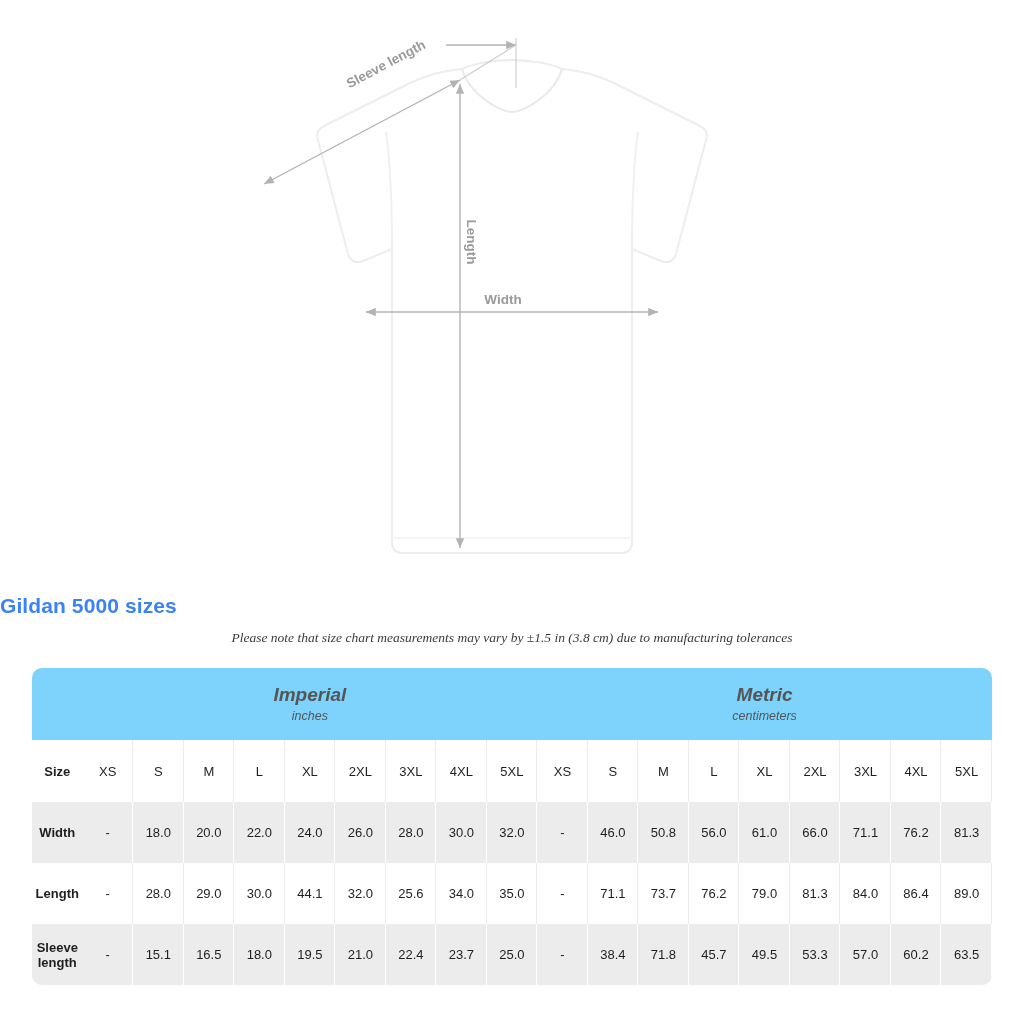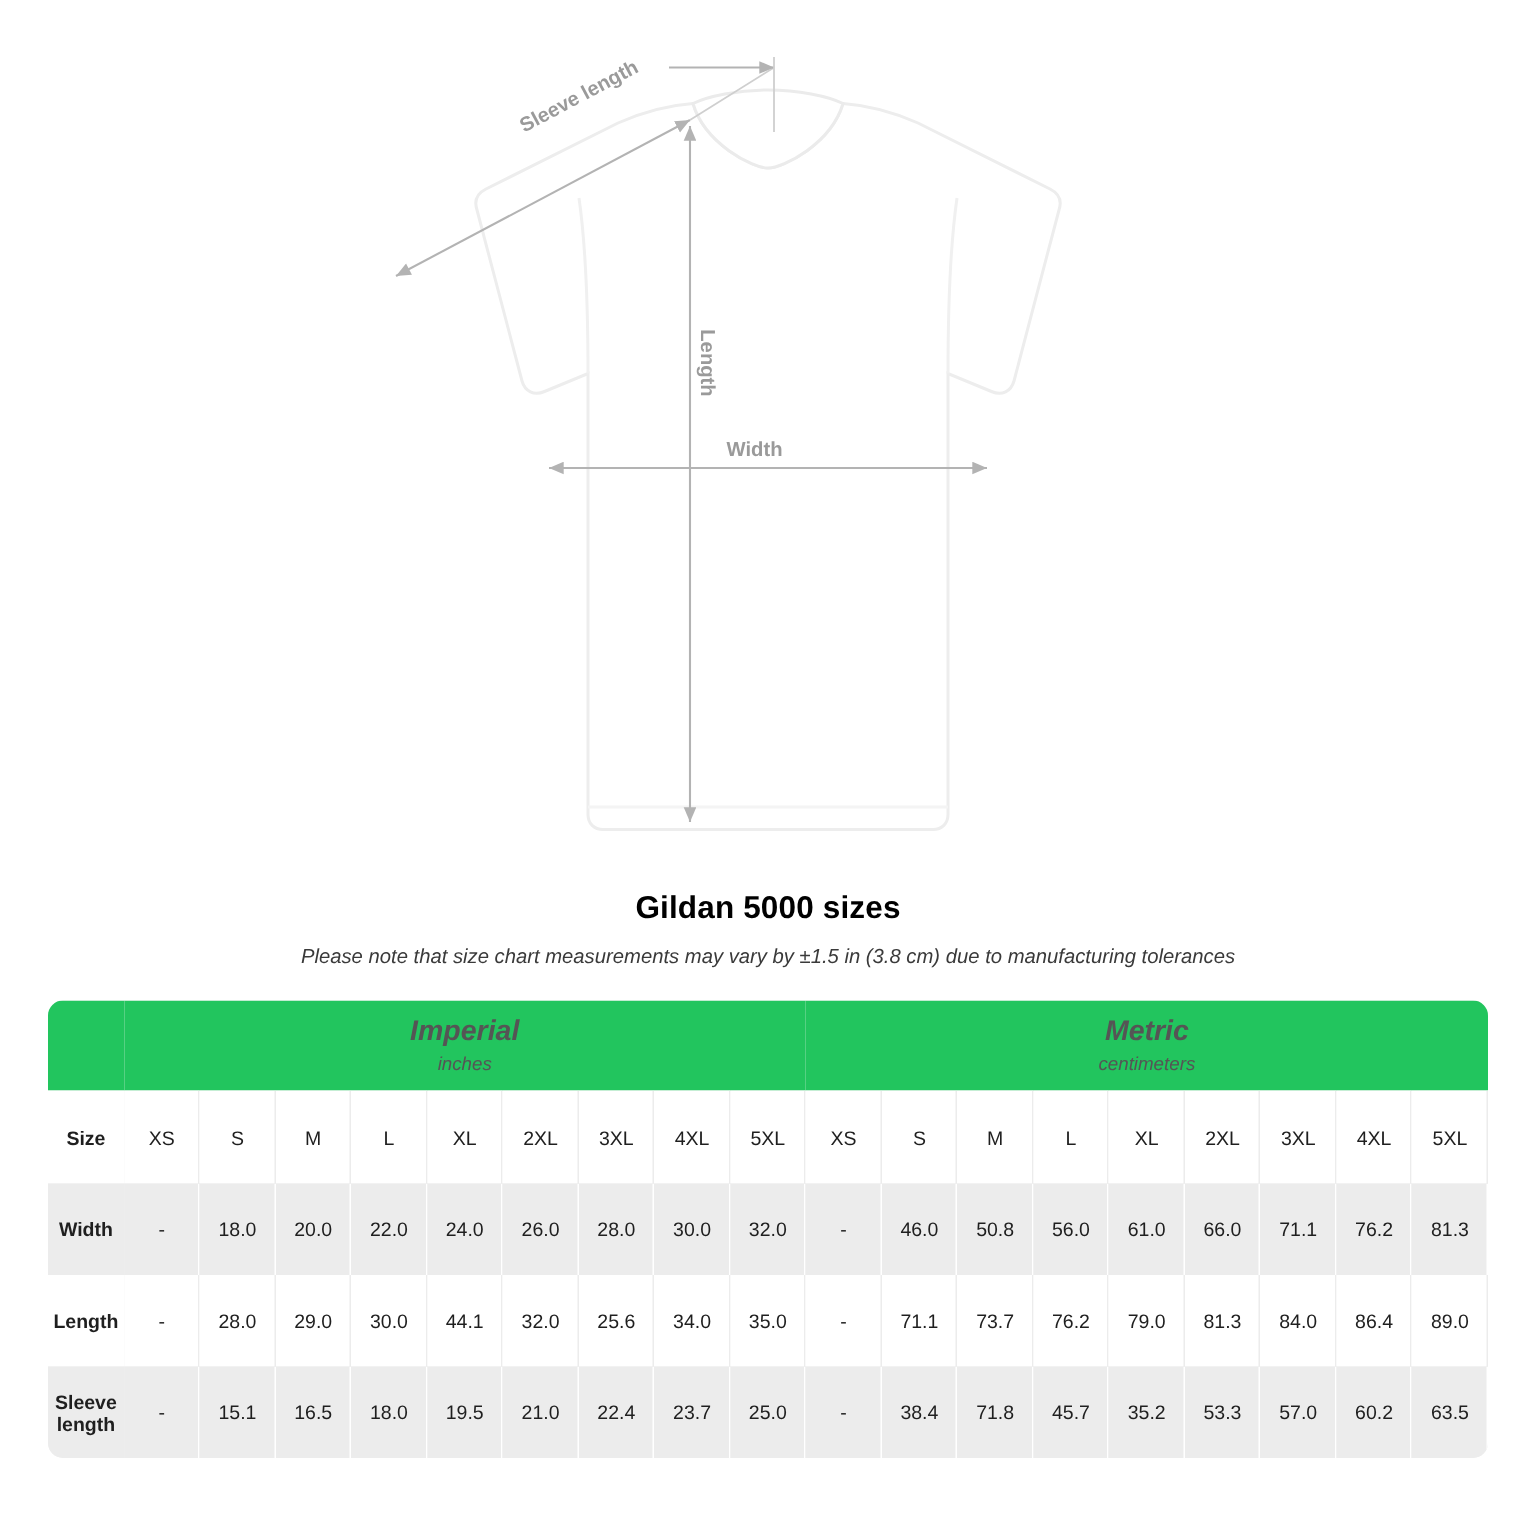--- a/index.html
+++ b/index.html
@@ -23,33 +23,33 @@
     position: relative;
     width: 1024px;
     height: 590px;
   }
   .illus svg {
     display: block;
   }
 
   
   .chart-title {
-    text-align: center;
     font-size: 21px;
     font-weight: bold;
-    color: #000000;
+    color: #3b82f6;
     margin-top: 4px;
     letter-spacing: 0.1px;
   }
   .chart-note {
     text-align: center;
     font-size: 13.5px;
     font-style: italic;
     color: #3a3a3a;
     margin-top: 12px;
+    font-family: Liberation Serif, serif;
   }
 
   
   .table-wrap {
     margin: 22px 32px 0 32px;
     border-radius: 10px;
     overflow: hidden;
     background: #f2f2f2;
   }
   table.size-table {
@@ -59,22 +59,22 @@
   }
   table.size-table td, table.size-table th {
     text-align: center;
     vertical-align: middle;
     font-size: 13px;
     color: #1f1f1f;
     border: none;
   }
   
   .unit-row td {
-    height: 60px;
-    background: #22c55e;
+    height: 72px;
+    background: #7dd3fc;
     padding: 0;
   }
   .unit-name {
     font-size: 19px;
     font-style: italic;
     font-weight: bold;
     color: #555;
     line-height: 1.25;
   }
   .unit-sub {
@@ -276,21 +276,21 @@
             <td class="cell">18.0</td>
             <td class="cell">19.5</td>
             <td class="cell">21.0</td>
             <td class="cell">22.4</td>
             <td class="cell">23.7</td>
             <td class="cell">25.0</td>
             <td class="cell">-</td>
             <td class="cell">38.4</td>
             <td class="cell">71.8</td>
             <td class="cell">45.7</td>
-            <td class="cell">35.2</td>
+            <td class="cell">49.5</td>
             <td class="cell">53.3</td>
             <td class="cell">57.0</td>
             <td class="cell">60.2</td>
             <td class="cell">63.5</td>
           </tr>
         </tbody>
     </table>
   </div>
 
 </div>

